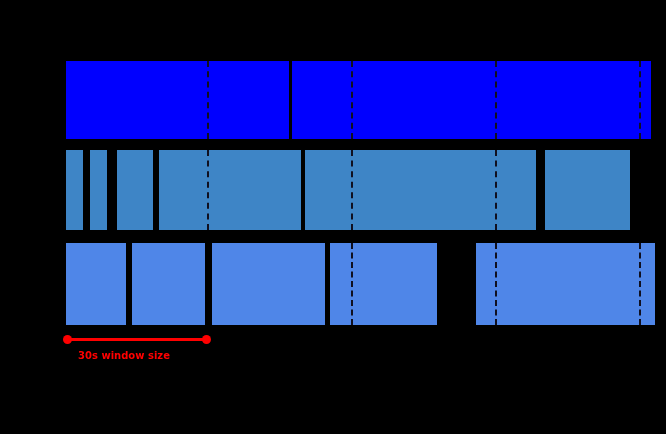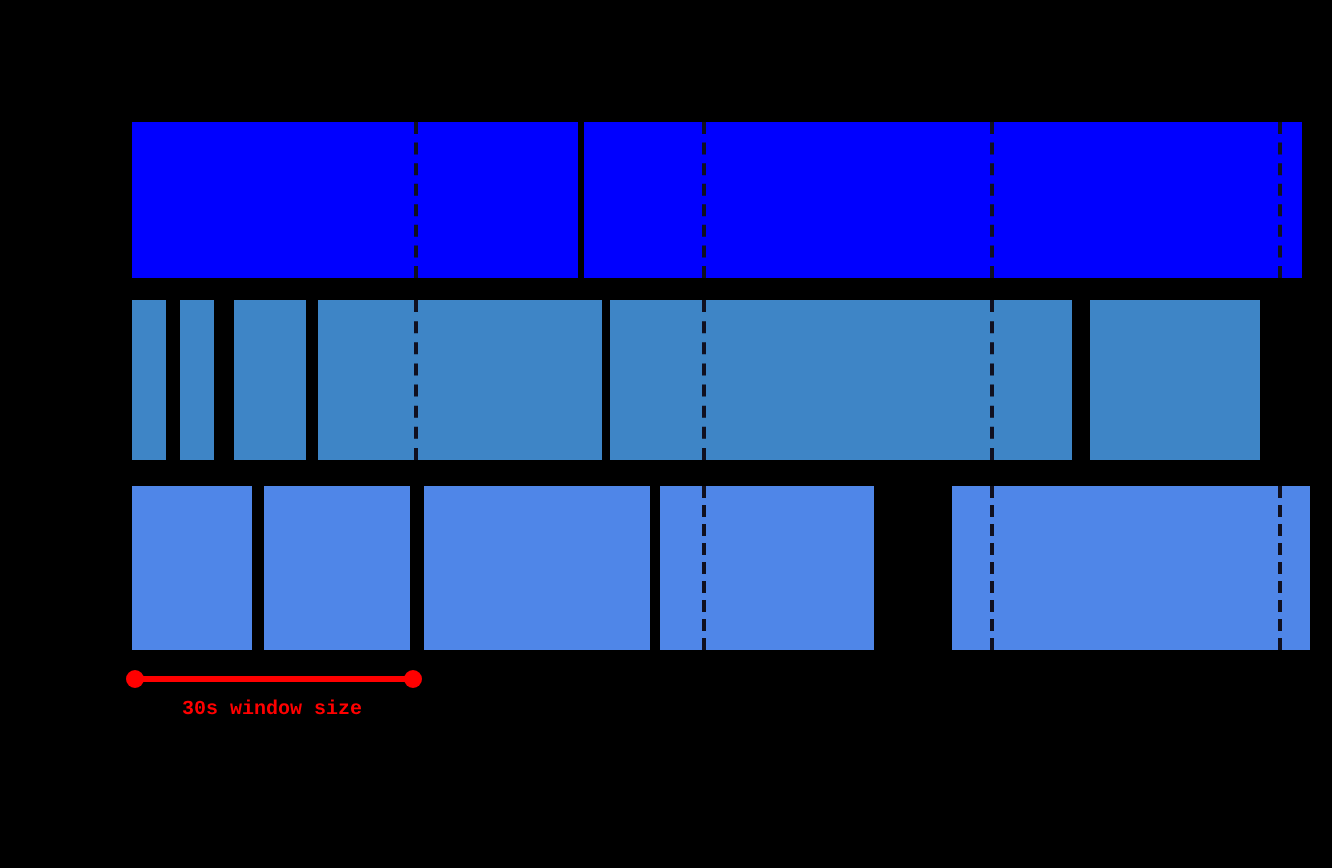--- a/index.html
+++ b/index.html
@@ -96,15 +96,15 @@
       <div class="winline" style="left: 495px; top: 150px; height: 80px; border-left-color: rgb(16, 16, 32);"></div>
       <div class="winline" style="left: 495px; top: 243px; height: 82px; border-left-color: rgb(16, 16, 32);"></div>
       <div class="winline" style="left: 639px; top: 61px; height: 78px; border-left-color: rgb(16, 16, 32);"></div>
       <div class="winline" style="left: 639px; top: 243px; height: 82px; border-left-color: rgb(16, 16, 32);"></div>
     </div>
 
   <div id="annot-host">
     <div class="annot-line" id="annot-line" style="left: 67px; width: 140px; top: 338px; background: rgb(255, 0, 0);"></div>
     <div class="annot-dot" id="annot-dot-left" style="left: 63px; top: 335px; background: rgb(255, 0, 0);"></div>
     <div class="annot-dot" id="annot-dot-right" style="left: 202px; top: 335px; background: rgb(255, 0, 0);"></div>
-    <div class="annot-label" id="annot-label" style="left: 136px; top: 350px; transform: translateX(-50%); color: rgb(255, 0, 0); font-family: Liberation Mono, monospace;">30s window size</div>
+    <div class="annot-label" id="annot-label" style="left: 124px; top: 350px; transform: translateX(-50%); color: rgb(255, 0, 0);">30s window size</div>
   </div>
 </div>
 
 </body></html>

